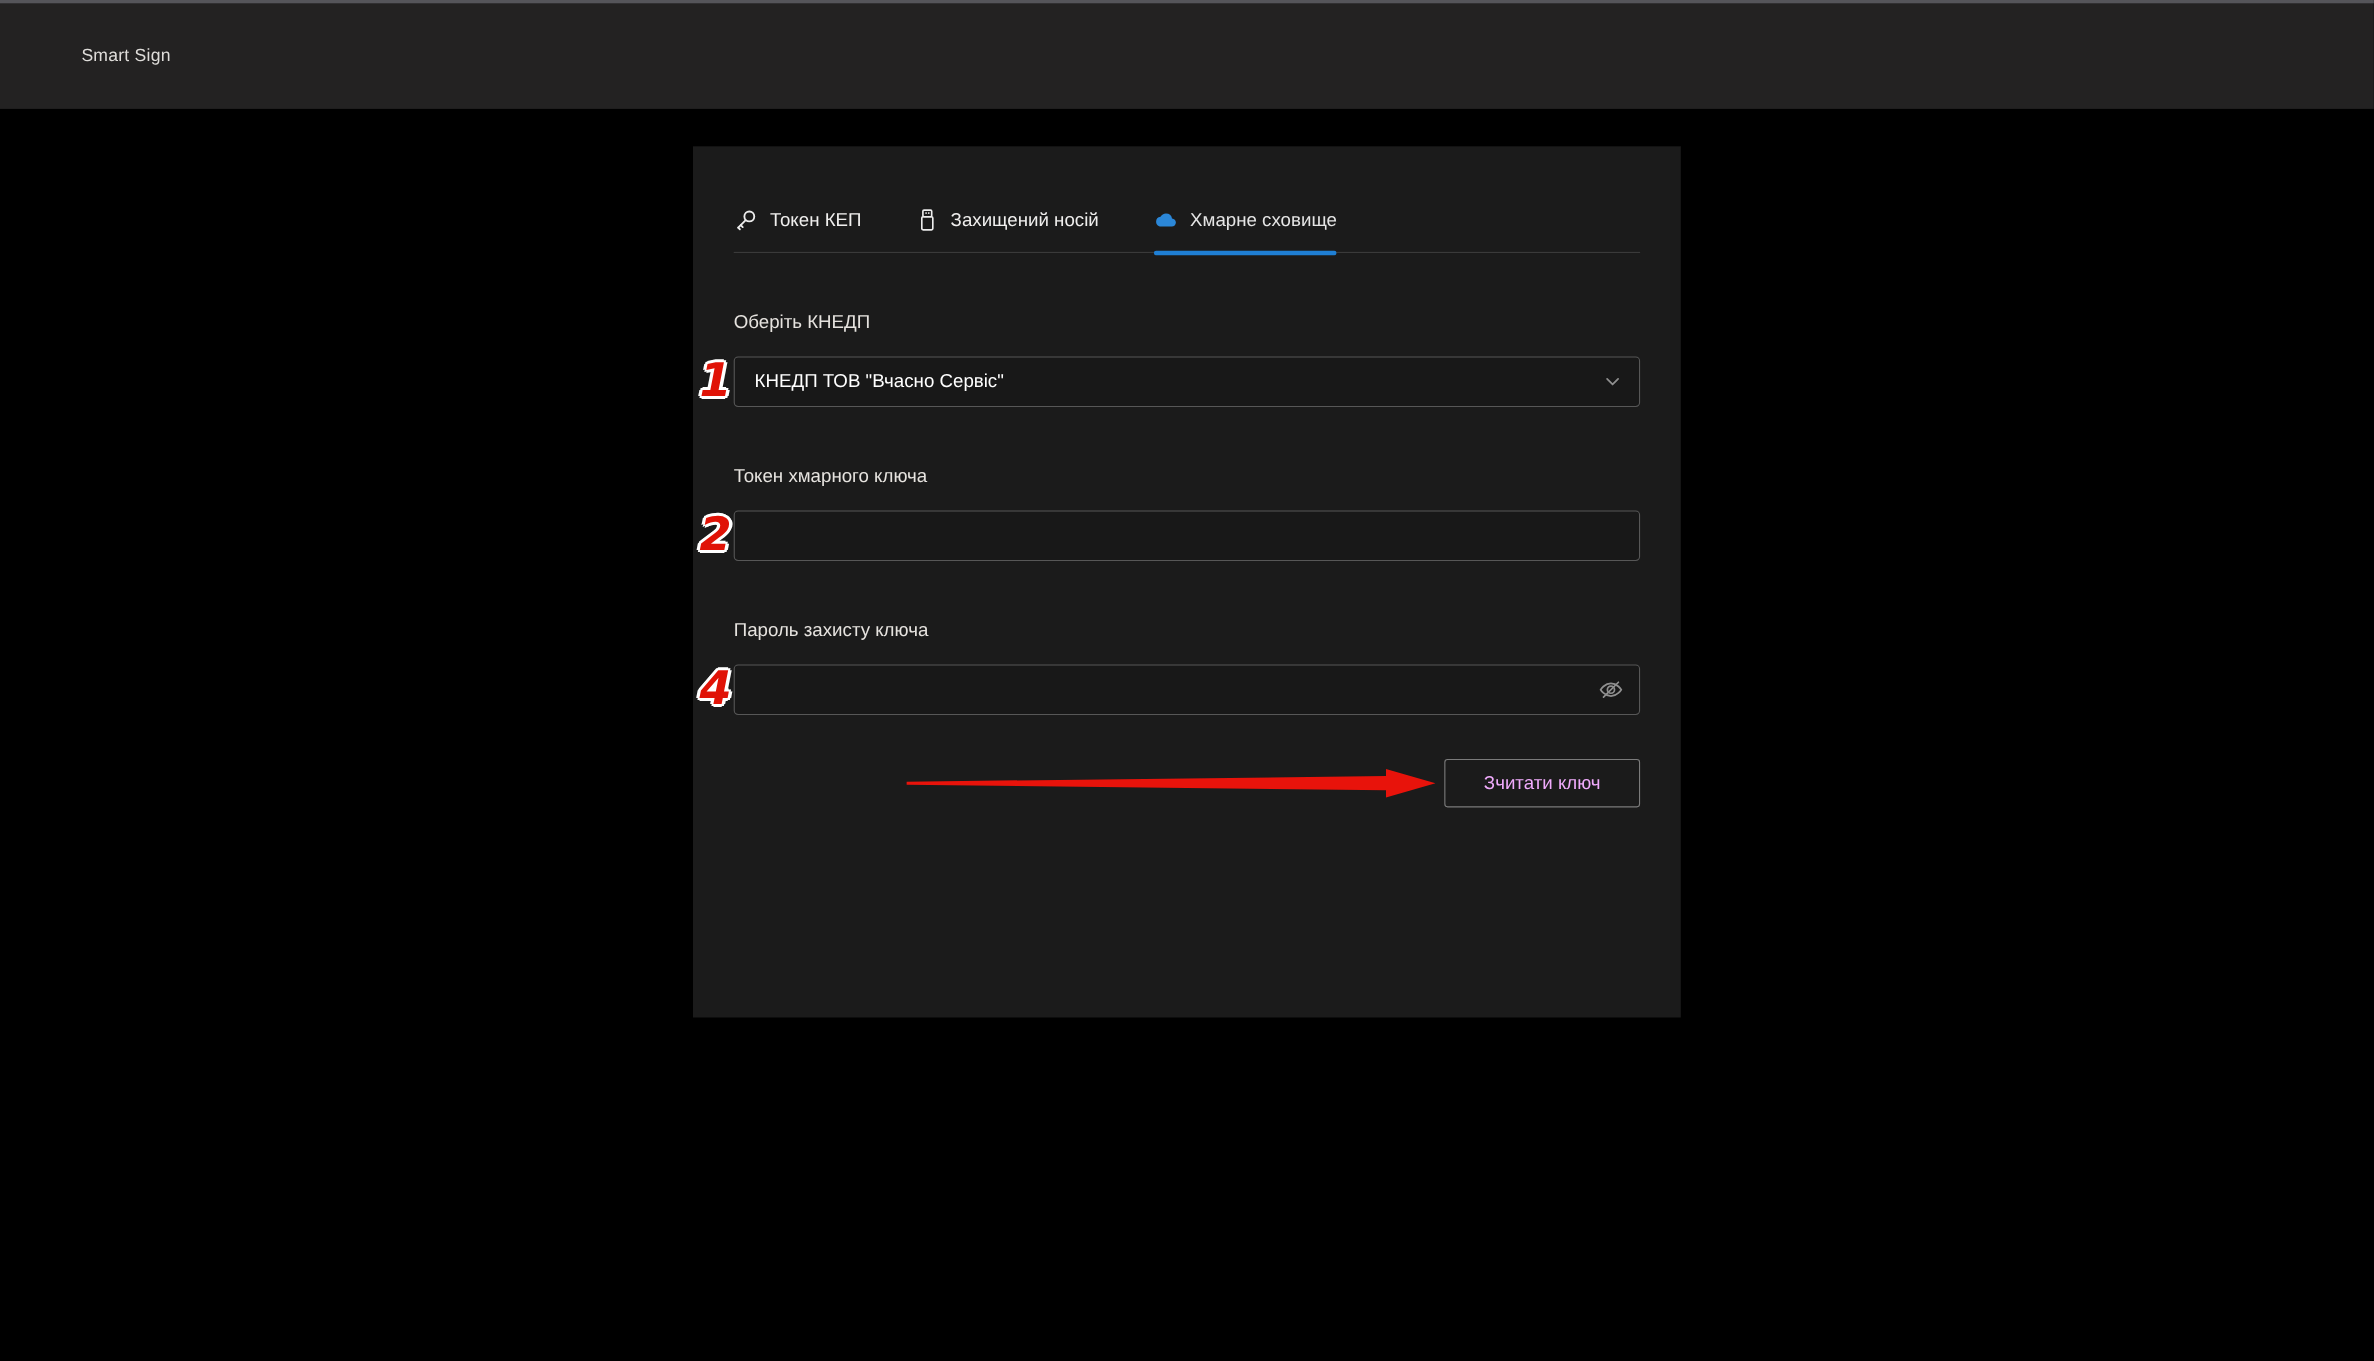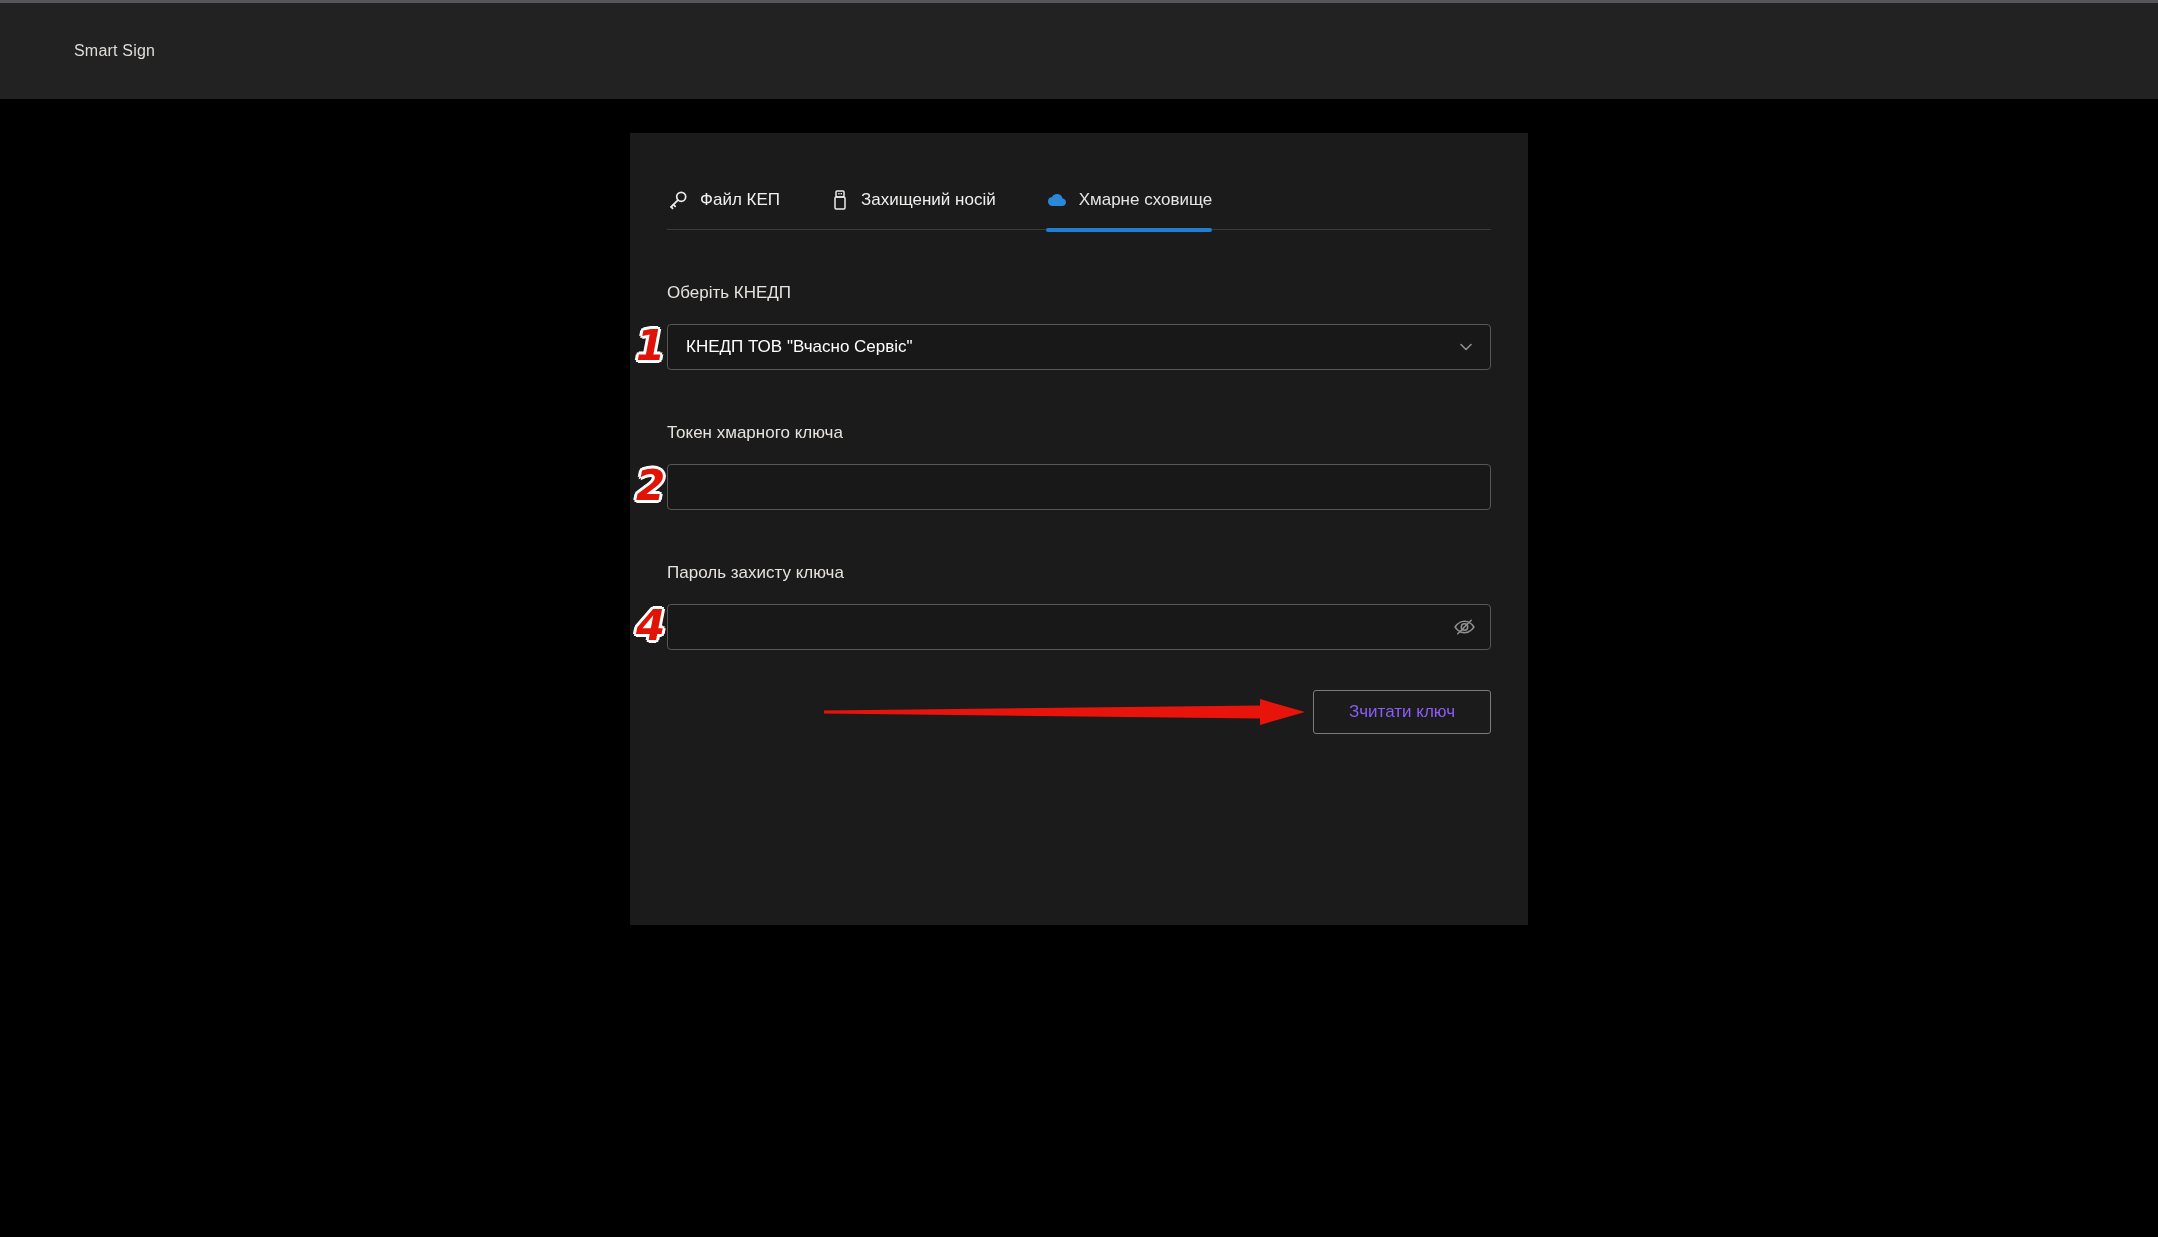--- a/index.html
+++ b/index.html
@@ -95,21 +95,21 @@
   
   .actions {
     margin-top:40px; height:44px;
     display:flex; justify-content:flex-end; align-items:center;
     position:relative;
   }
   .submit-btn {
     height:44px; min-width:178px; padding:0 24px;
     background:transparent;
     border:1px solid #7b7b7b; border-radius:3px;
-    color:#8b5cf6; font-size:17px;
+    color:#f0abfc; font-size:17px;
     font-family:"Liberation Sans", sans-serif;
     cursor:pointer;
   }
   .annot-arrow {
     position:absolute; right:186px; top:50%; transform:translateY(-50%);
   }
 </style>
 </head>
 <body>
 
@@ -124,21 +124,21 @@
     <nav class="tabs">
       <div class="tab">
         <span class="ticon">
           <svg width="22" height="22" viewBox="0 0 22 22" fill="none">
             <circle cx="14.2" cy="7.8" r="4.5" stroke="#ececec" stroke-width="1.7"></circle>
             <path d="M10.9 11.1 L4.1 17.9" stroke="#ececec" stroke-width="1.7" stroke-linecap="round"></path>
             <path d="M6.4 15.6 L8.2 17.4" stroke="#ececec" stroke-width="1.7" stroke-linecap="round"></path>
             <path d="M4.1 17.9 L5.6 19.4" stroke="#ececec" stroke-width="1.7" stroke-linecap="round"></path>
           </svg>
         </span>
-        <span>Файл КЕП</span>
+        <span>Токен КЕП</span>
       </div>
       <div class="tab">
         <span class="ticon">
           <svg width="20" height="22" viewBox="0 0 20 22" fill="none">
             <rect x="6" y="2" width="8" height="6" rx="1" stroke="#ececec" stroke-width="1.5"></rect>
             <rect x="8.2" y="4" width="1.4" height="1.4" fill="#ececec"></rect>
             <rect x="10.6" y="4" width="1.4" height="1.4" fill="#ececec"></rect>
             <rect x="5" y="8" width="10" height="12" rx="1.2" stroke="#ececec" stroke-width="1.5"></rect>
           </svg>
         </span>

